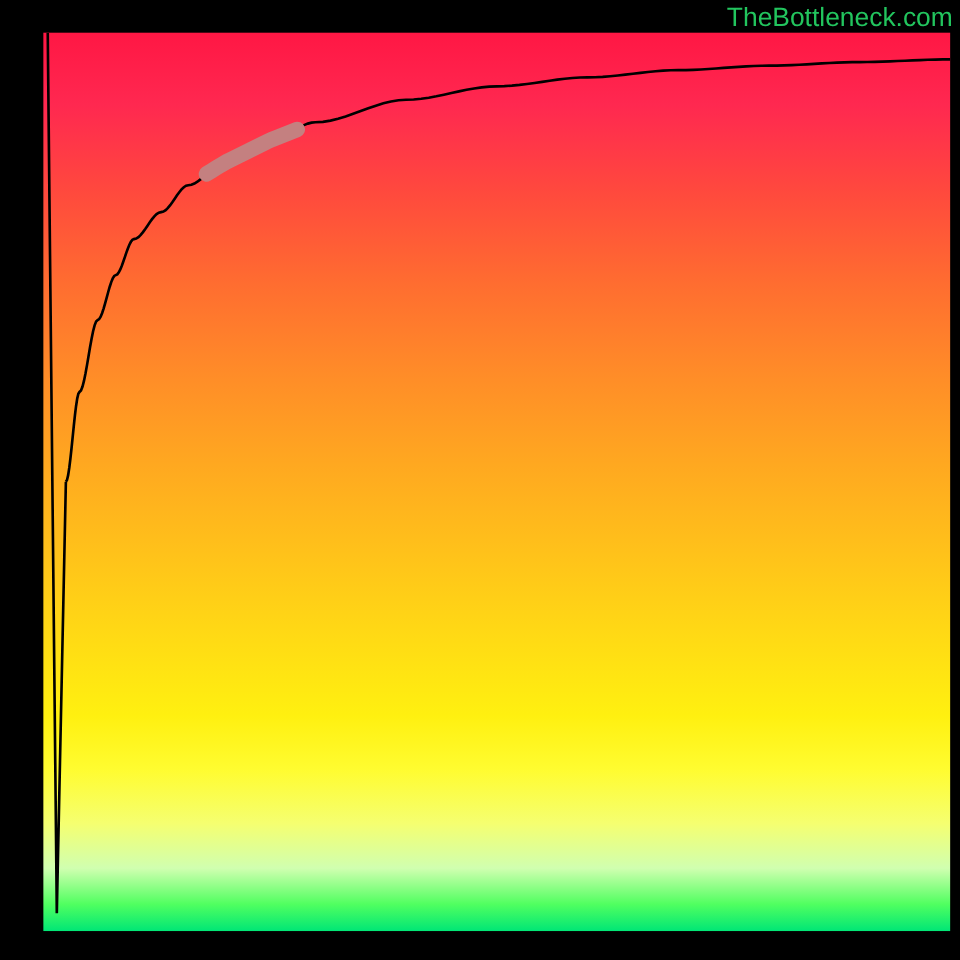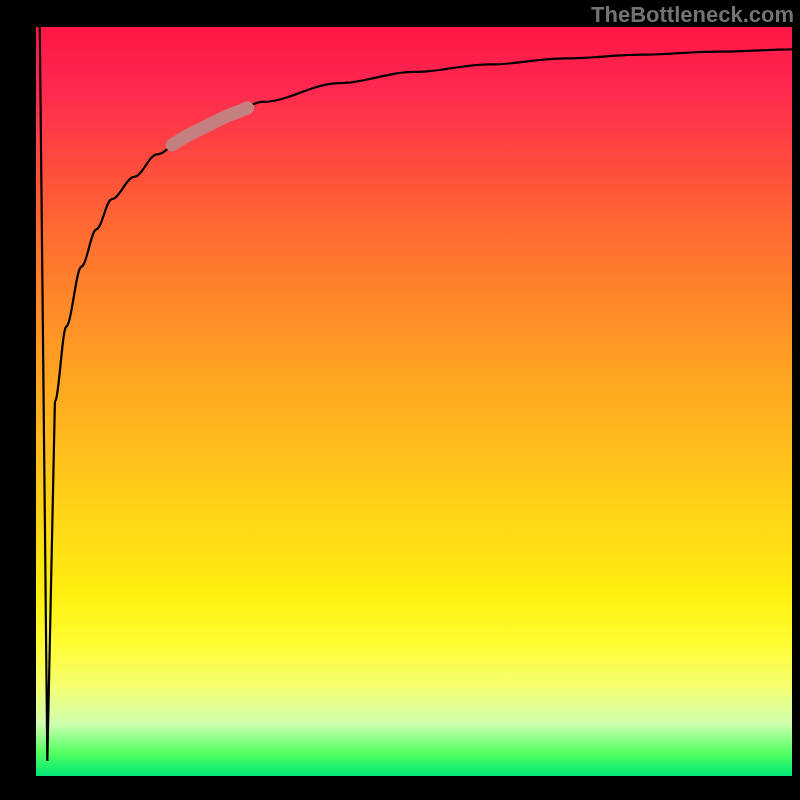--- a/index.html
+++ b/index.html
@@ -11,23 +11,23 @@
       width: 800px;
       height: 800px;
       background: #000;
       position: relative;
       font-family: Arial, Helvetica, sans-serif;
     }
     .attribution {
       position: absolute;
       top: 2px;
       right: 6px;
-      color: #737373;
+      color: #22c55e;
       font-size: 22px;
-      font-weight: bold;
+      font-weight: normal;
       z-index: 10;
     }
     .plot-area {
       position: absolute;
       left: 36px;
       top: 27px;
       width: 756px;
       height: 749px;
       overflow: hidden;
     }

